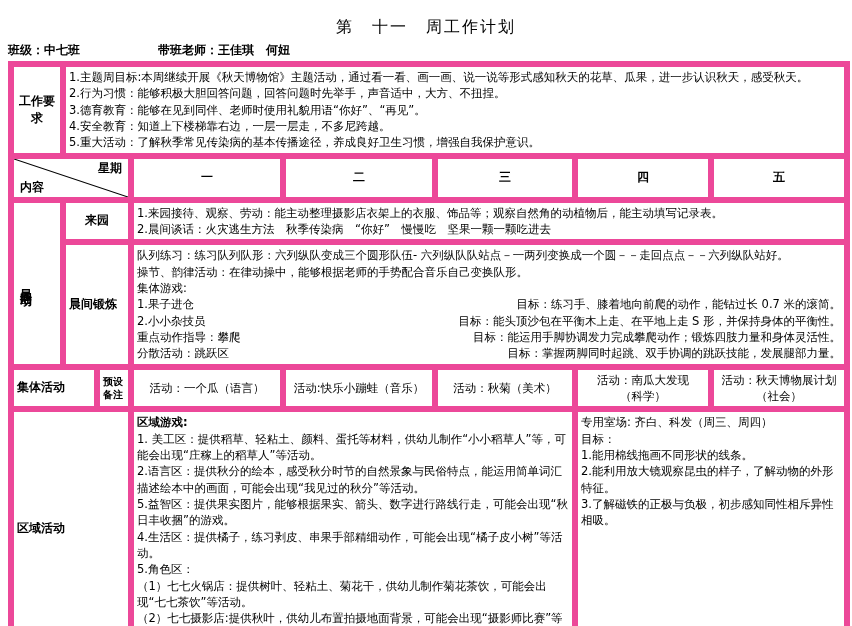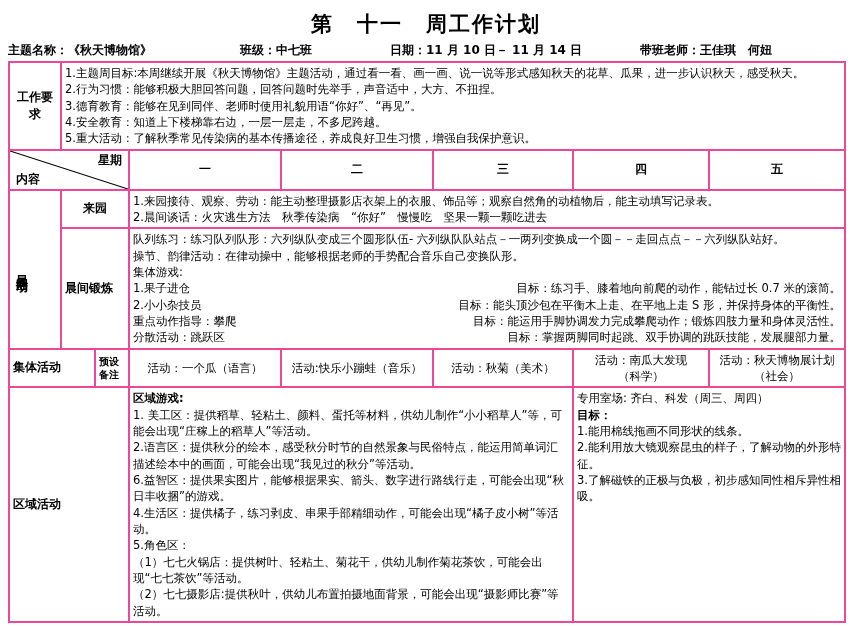--- a/index.html
+++ b/index.html
@@ -17,32 +17,32 @@
   }
   .page {
     position: relative;
     width: 852px;
     height: 626px;
     box-sizing: border-box;
     padding: 6px 8px 0 8px;
   }
   .doc-title {
     text-align: center;
-    font-size: 21px;
-    font-weight: bold;
+    font-size: 16px;
+    font-weight: normal;
     letter-spacing: 2px;
-    margin: 4px 0 4px 0;
+    margin: 11px 0 4px 0;
   }
   table.main {
     border-collapse: collapse;
     width: 836px;
     table-layout: fixed;
   }
   table.main td {
-    border: 2px solid #ec4899;
+    border: 6px solid #ec4899;
     vertical-align: middle;
     padding: 2px 3px;
     line-height: 1.42;
   }
   .meta-row {
     display: flex;
     align-items: flex-end;
     width: 836px;
     font-size: 12px;
     font-weight: bold;
@@ -116,28 +116,22 @@
   }
 </style>
 </head>
 <body>
 
 <div class="page">
 
   <div class="doc-title">第　十一　周工作计划</div>
 
   <div class="meta-row">
-    <span class="seg m1">
-      <span>主题名称：</span><span>《秋天博物馆》</span>
-    </span>
     <span class="seg m2">
       <span>班级：</span><span>中七班</span>
-    </span>
-    <span class="seg m3">
-      <span>日期：</span><span>11 月 10 日－ 11 月 14 日</span>
     </span>
     <span class="seg m4">
       <span>带班老师：</span><span>王佳琪　何妞</span>
     </span>
   </div>
 
   <table class="main">
     <colgroup>
       <col style="width:52px">
       <col style="width:34px">
@@ -229,29 +223,29 @@
     </tr>
 
     <tr>
       <td colspan="3" class="vtext-2">
         <div style="line-height:1.3;">区域活动</div>
       </td>
       <td colspan="3" class="zone-left" style="vertical-align:top;">
         <div style="font-weight:bold;">区域游戏:</div>
         <div>1. 美工区：提供稻草、轻粘土、颜料、蛋托等材料，供幼儿制作“小小稻草人”等，可能会出现“庄稼上的稻草人”等活动。</div>
         <div>2.语言区：提供秋分的绘本，感受秋分时节的自然景象与民俗特点，能运用简单词汇描述绘本中的画面，可能会出现“我见过的秋分”等活动。</div>
-        <div>6.益智区：提供果实图片，能够根据果实、箭头、数字进行路线行走，可能会出现“秋日丰收捆”的游戏。</div>
+        <div>5.益智区：提供果实图片，能够根据果实、箭头、数字进行路线行走，可能会出现“秋日丰收捆”的游戏。</div>
         <div>4.生活区：提供橘子，练习剥皮、串果手部精细动作，可能会出现“橘子皮小树”等活动。</div>
         <div>5.角色区：</div>
         <div>（1）七七火锅店：提供树叶、轻粘土、菊花干，供幼儿制作菊花茶饮，可能会出现“七七茶饮”等活动。</div>
         <div>（2）七七摄影店:提供秋叶，供幼儿布置拍摄地面背景，可能会出现“摄影师比赛”等活动。</div>
       </td>
       <td colspan="2" class="zone-right" style="vertical-align:top;">
         <div style="font-weight:normal;">专用室场: 齐白、科发（周三、周四）</div>
-        <div style="font-weight:bold;">目标：</div>
+        <div style="font-weight:normal;">目标：</div>
         <div>1.能用棉线拖画不同形状的线条。</div>
         <div>2.能利用放大镜观察昆虫的样子，了解动物的外形特征。</div>
         <div>3.了解磁铁的正极与负极，初步感知同性相斥异性相吸。</div>
       </td>
     </tr>
 
   </tbody>
     </table>
 </div>
 

